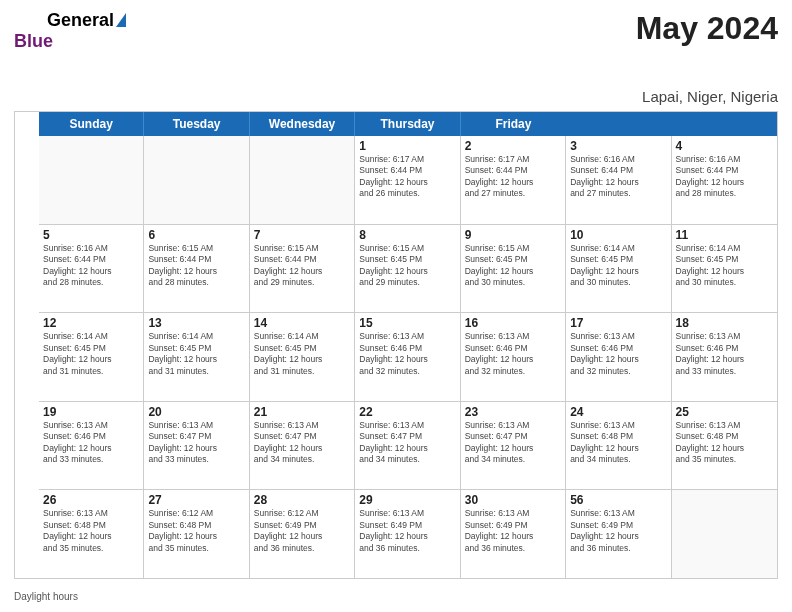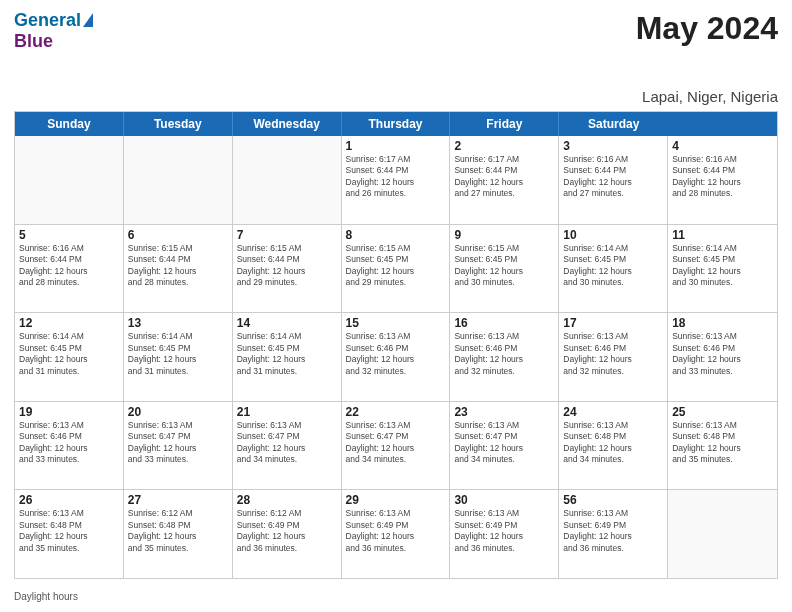--- a/index.html
+++ b/index.html
@@ -28,21 +28,22 @@
       flex-direction: column;
       align-items: flex-start;
     }
     .logo-text {
       display: flex;
       align-items: center;
     }
     .logo-general {
       font-size: 18px;
       font-weight: bold;
-      color: #0369a1;
+      color: #000000;
+      margin-left: 33px;
     }
     .logo-blue {
       font-size: 18px;
       font-weight: bold;
       color: #701a75;
     }
     .logo-triangle {
       width: 0;
       height: 0;
       border-left: 10px solid transparent;
@@ -61,20 +62,21 @@
     .subtitle {
       font-size: 15px;
       color: #444;
       margin-top: 41px;
     }
     .calendar {
       flex: 1;
       display: flex;
       flex-direction: column;
       border: 1px solid #ccc;
+      padding-left: 24px;
     }
     .cal-header {
       display: grid;
       grid-template-columns: repeat(7, 1fr);
       background: #1a6ab5;
     }
     .cal-header-cell {
       color: #fff;
       font-size: 12px;
       font-weight: bold;
@@ -143,21 +145,20 @@
     </div>
   </div>
 
   <div class="calendar">
     <div class="cal-header">
     <div class="cal-header-cell">Sunday</div>
         <div class="cal-header-cell">Tuesday</div>
         <div class="cal-header-cell">Wednesday</div>
         <div class="cal-header-cell">Thursday</div>
         <div class="cal-header-cell">Friday</div>
-        <div class="cal-header-cell">Saturday</div>
       </div>
     <div class="cal-body">
     <div class="cal-row">
           <div class="cal-cell empty"></div>
           <div class="cal-cell empty"></div>
           <div class="cal-cell empty"></div>
           <div class="cal-cell">
             <span class="cell-date">1</span>
             <div class="cell-info">Sunrise: 6:17 AM<br>Sunset: 6:44 PM<br>Daylight: 12 hours<br>and 26 minutes.</div>
           </div>

